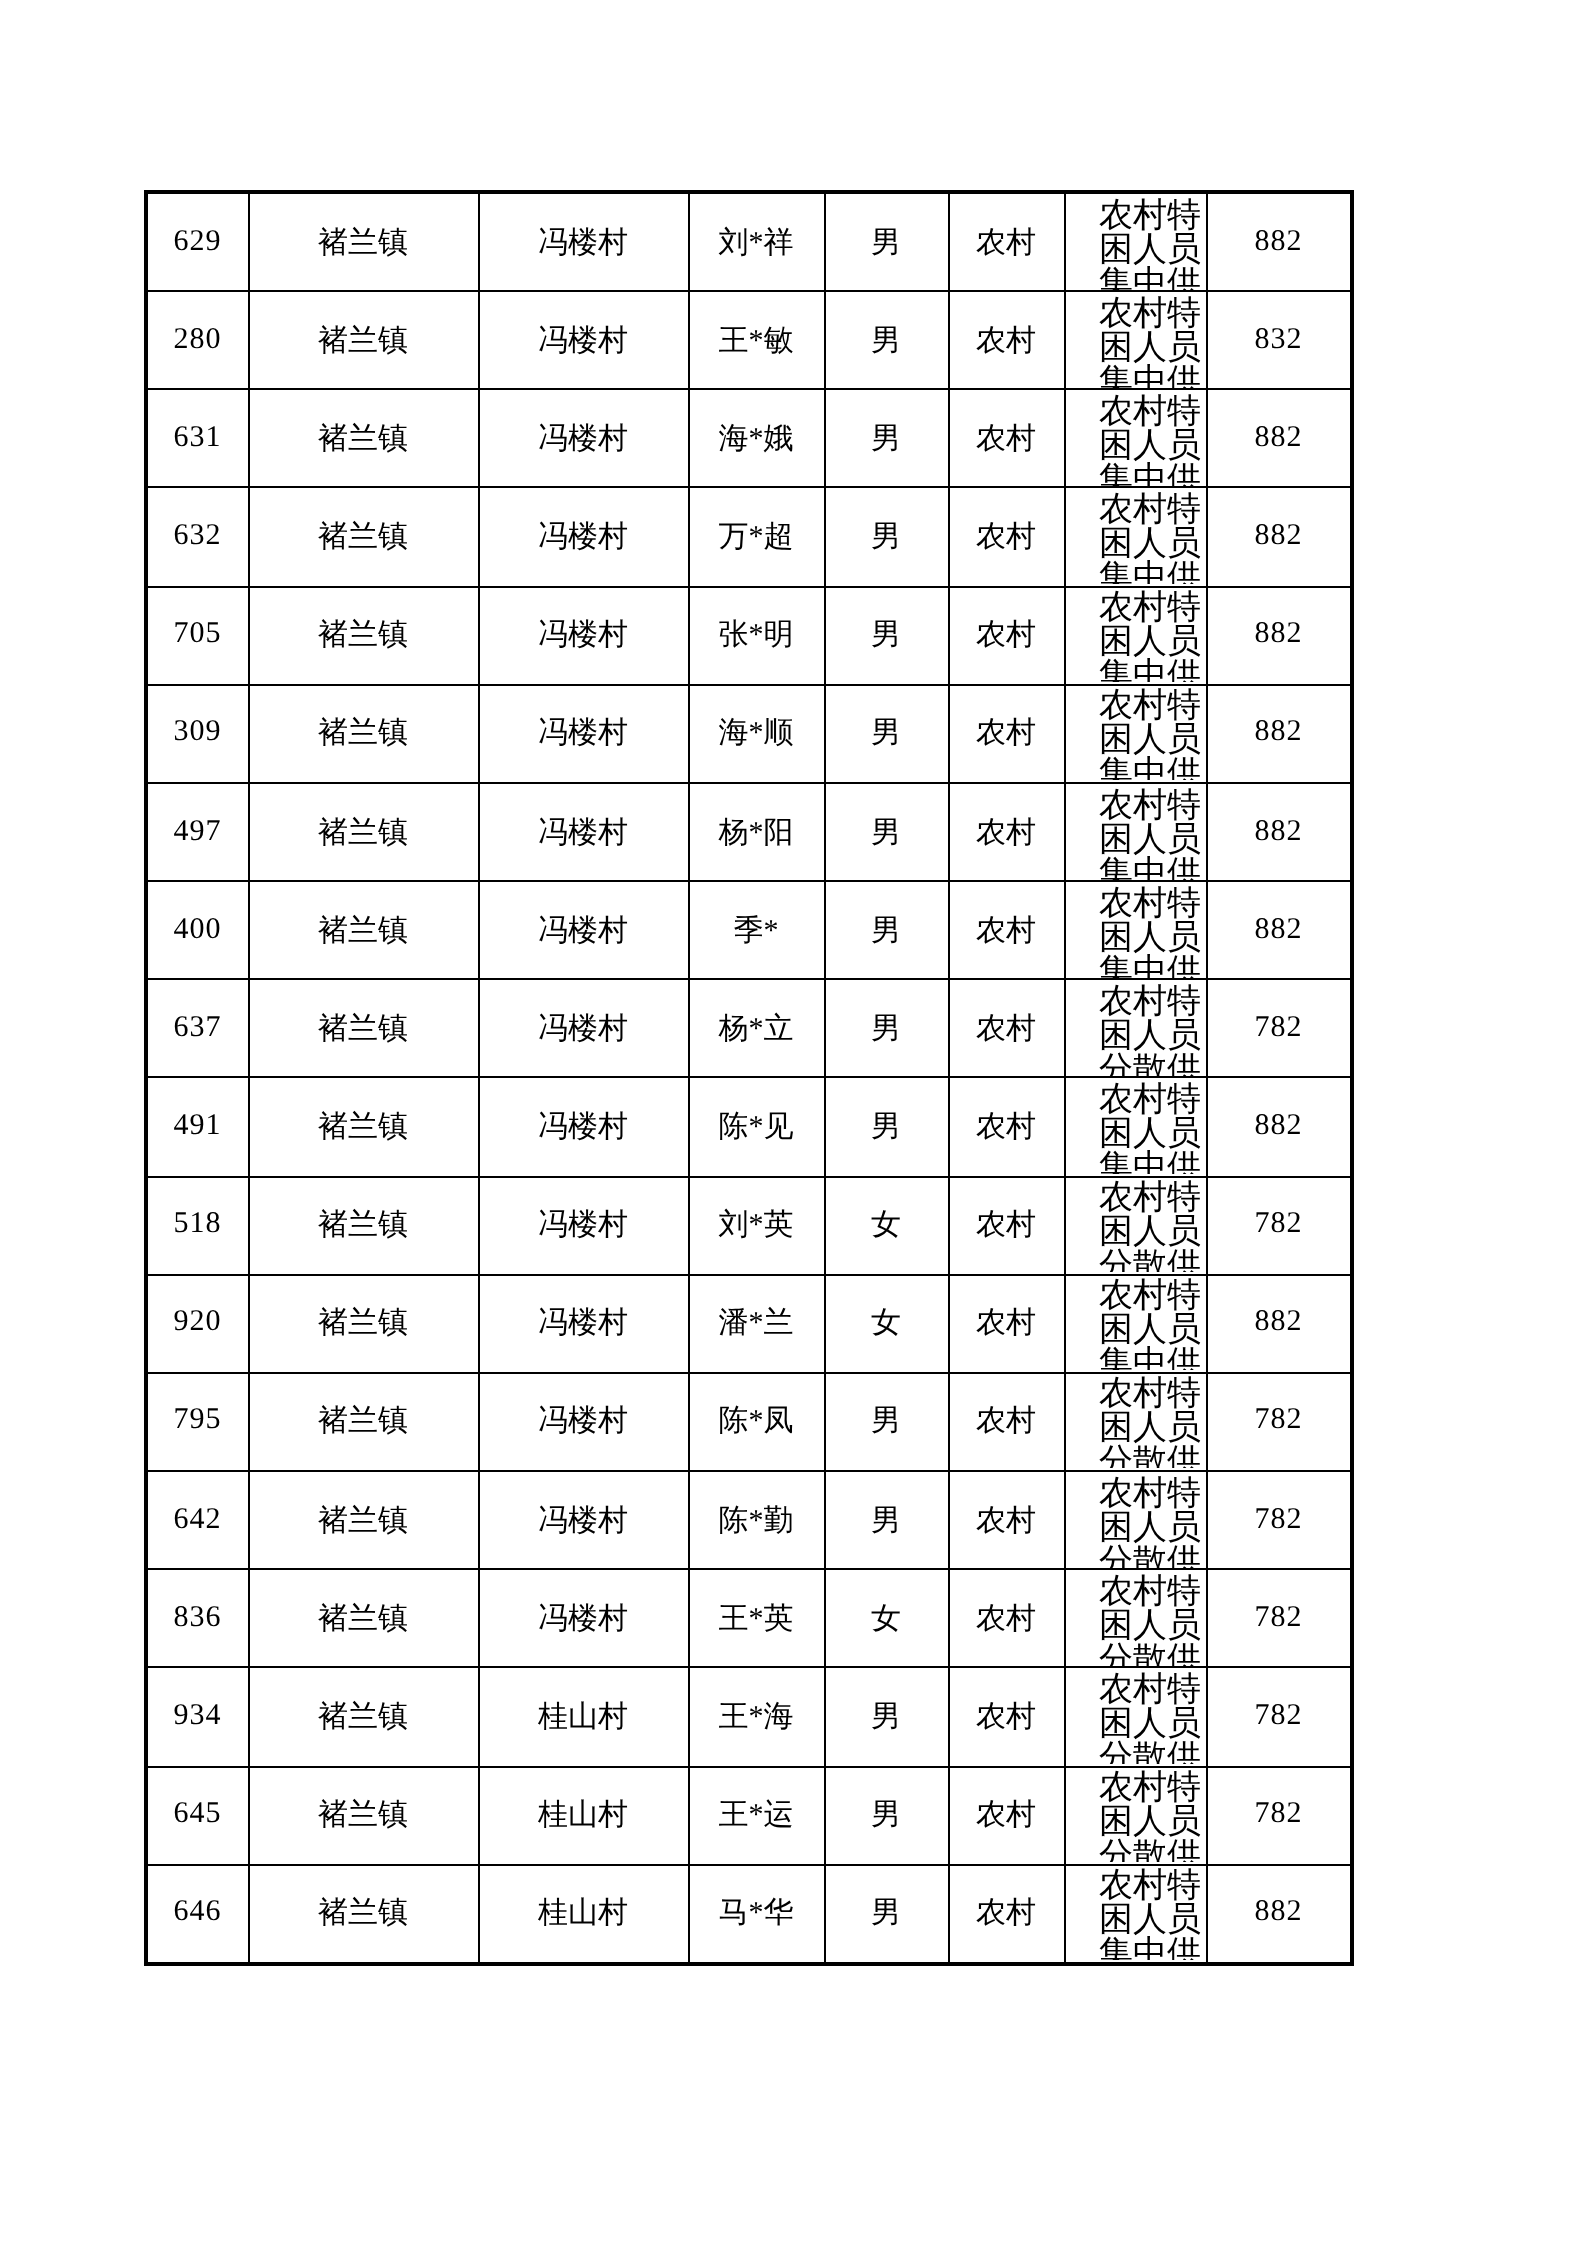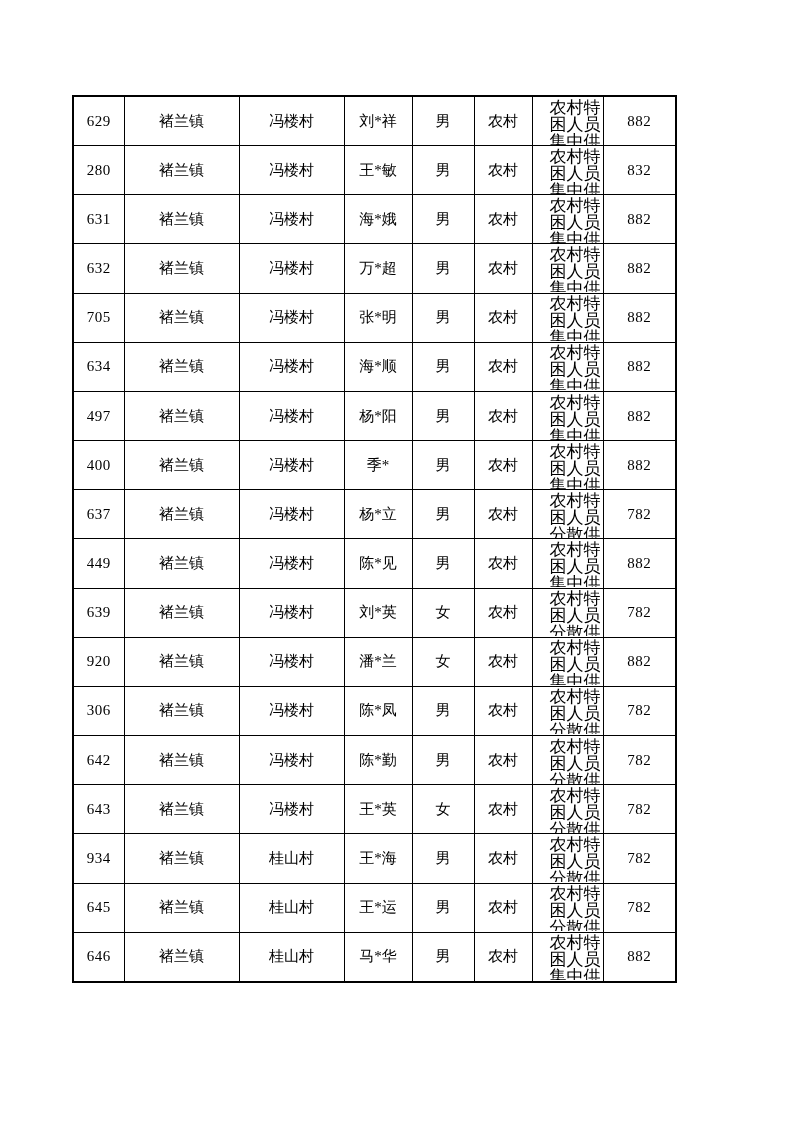--- a/index.html
+++ b/index.html
@@ -118,21 +118,21 @@
     <td class="c-village">冯楼村</td>
     <td class="c-name">张*明</td>
     <td class="c-gender">男</td>
     <td class="c-area">农村</td>
     <td class="c-category">
       <div class="cat-clip">农村特困人员集中供养</div>
     </td>
     <td class="c-amount">882</td>
   </tr>
         <tr>
-    <td class="c-no">634</td>
+    <td class="c-no">309</td>
     <td class="c-town">褚兰镇</td>
     <td class="c-village">冯楼村</td>
     <td class="c-name">海*顺</td>
     <td class="c-gender">男</td>
     <td class="c-area">农村</td>
     <td class="c-category">
       <div class="cat-clip">农村特困人员集中供养</div>
     </td>
     <td class="c-amount">882</td>
   </tr>
@@ -166,33 +166,33 @@
     <td class="c-village">冯楼村</td>
     <td class="c-name">杨*立</td>
     <td class="c-gender">男</td>
     <td class="c-area">农村</td>
     <td class="c-category">
       <div class="cat-clip">农村特困人员分散供养</div>
     </td>
     <td class="c-amount">782</td>
   </tr>
         <tr>
-    <td class="c-no">449</td>
+    <td class="c-no">491</td>
     <td class="c-town">褚兰镇</td>
     <td class="c-village">冯楼村</td>
     <td class="c-name">陈*见</td>
     <td class="c-gender">男</td>
     <td class="c-area">农村</td>
     <td class="c-category">
       <div class="cat-clip">农村特困人员集中供养</div>
     </td>
     <td class="c-amount">882</td>
   </tr>
         <tr>
-    <td class="c-no">639</td>
+    <td class="c-no">518</td>
     <td class="c-town">褚兰镇</td>
     <td class="c-village">冯楼村</td>
     <td class="c-name">刘*英</td>
     <td class="c-gender">女</td>
     <td class="c-area">农村</td>
     <td class="c-category">
       <div class="cat-clip">农村特困人员分散供养</div>
     </td>
     <td class="c-amount">782</td>
   </tr>
@@ -202,21 +202,21 @@
     <td class="c-village">冯楼村</td>
     <td class="c-name">潘*兰</td>
     <td class="c-gender">女</td>
     <td class="c-area">农村</td>
     <td class="c-category">
       <div class="cat-clip">农村特困人员集中供养</div>
     </td>
     <td class="c-amount">882</td>
   </tr>
         <tr>
-    <td class="c-no">306</td>
+    <td class="c-no">795</td>
     <td class="c-town">褚兰镇</td>
     <td class="c-village">冯楼村</td>
     <td class="c-name">陈*凤</td>
     <td class="c-gender">男</td>
     <td class="c-area">农村</td>
     <td class="c-category">
       <div class="cat-clip">农村特困人员分散供养</div>
     </td>
     <td class="c-amount">782</td>
   </tr>
@@ -226,21 +226,21 @@
     <td class="c-village">冯楼村</td>
     <td class="c-name">陈*勤</td>
     <td class="c-gender">男</td>
     <td class="c-area">农村</td>
     <td class="c-category">
       <div class="cat-clip">农村特困人员分散供养</div>
     </td>
     <td class="c-amount">782</td>
   </tr>
         <tr>
-    <td class="c-no">643</td>
+    <td class="c-no">836</td>
     <td class="c-town">褚兰镇</td>
     <td class="c-village">冯楼村</td>
     <td class="c-name">王*英</td>
     <td class="c-gender">女</td>
     <td class="c-area">农村</td>
     <td class="c-category">
       <div class="cat-clip">农村特困人员分散供养</div>
     </td>
     <td class="c-amount">782</td>
   </tr>

